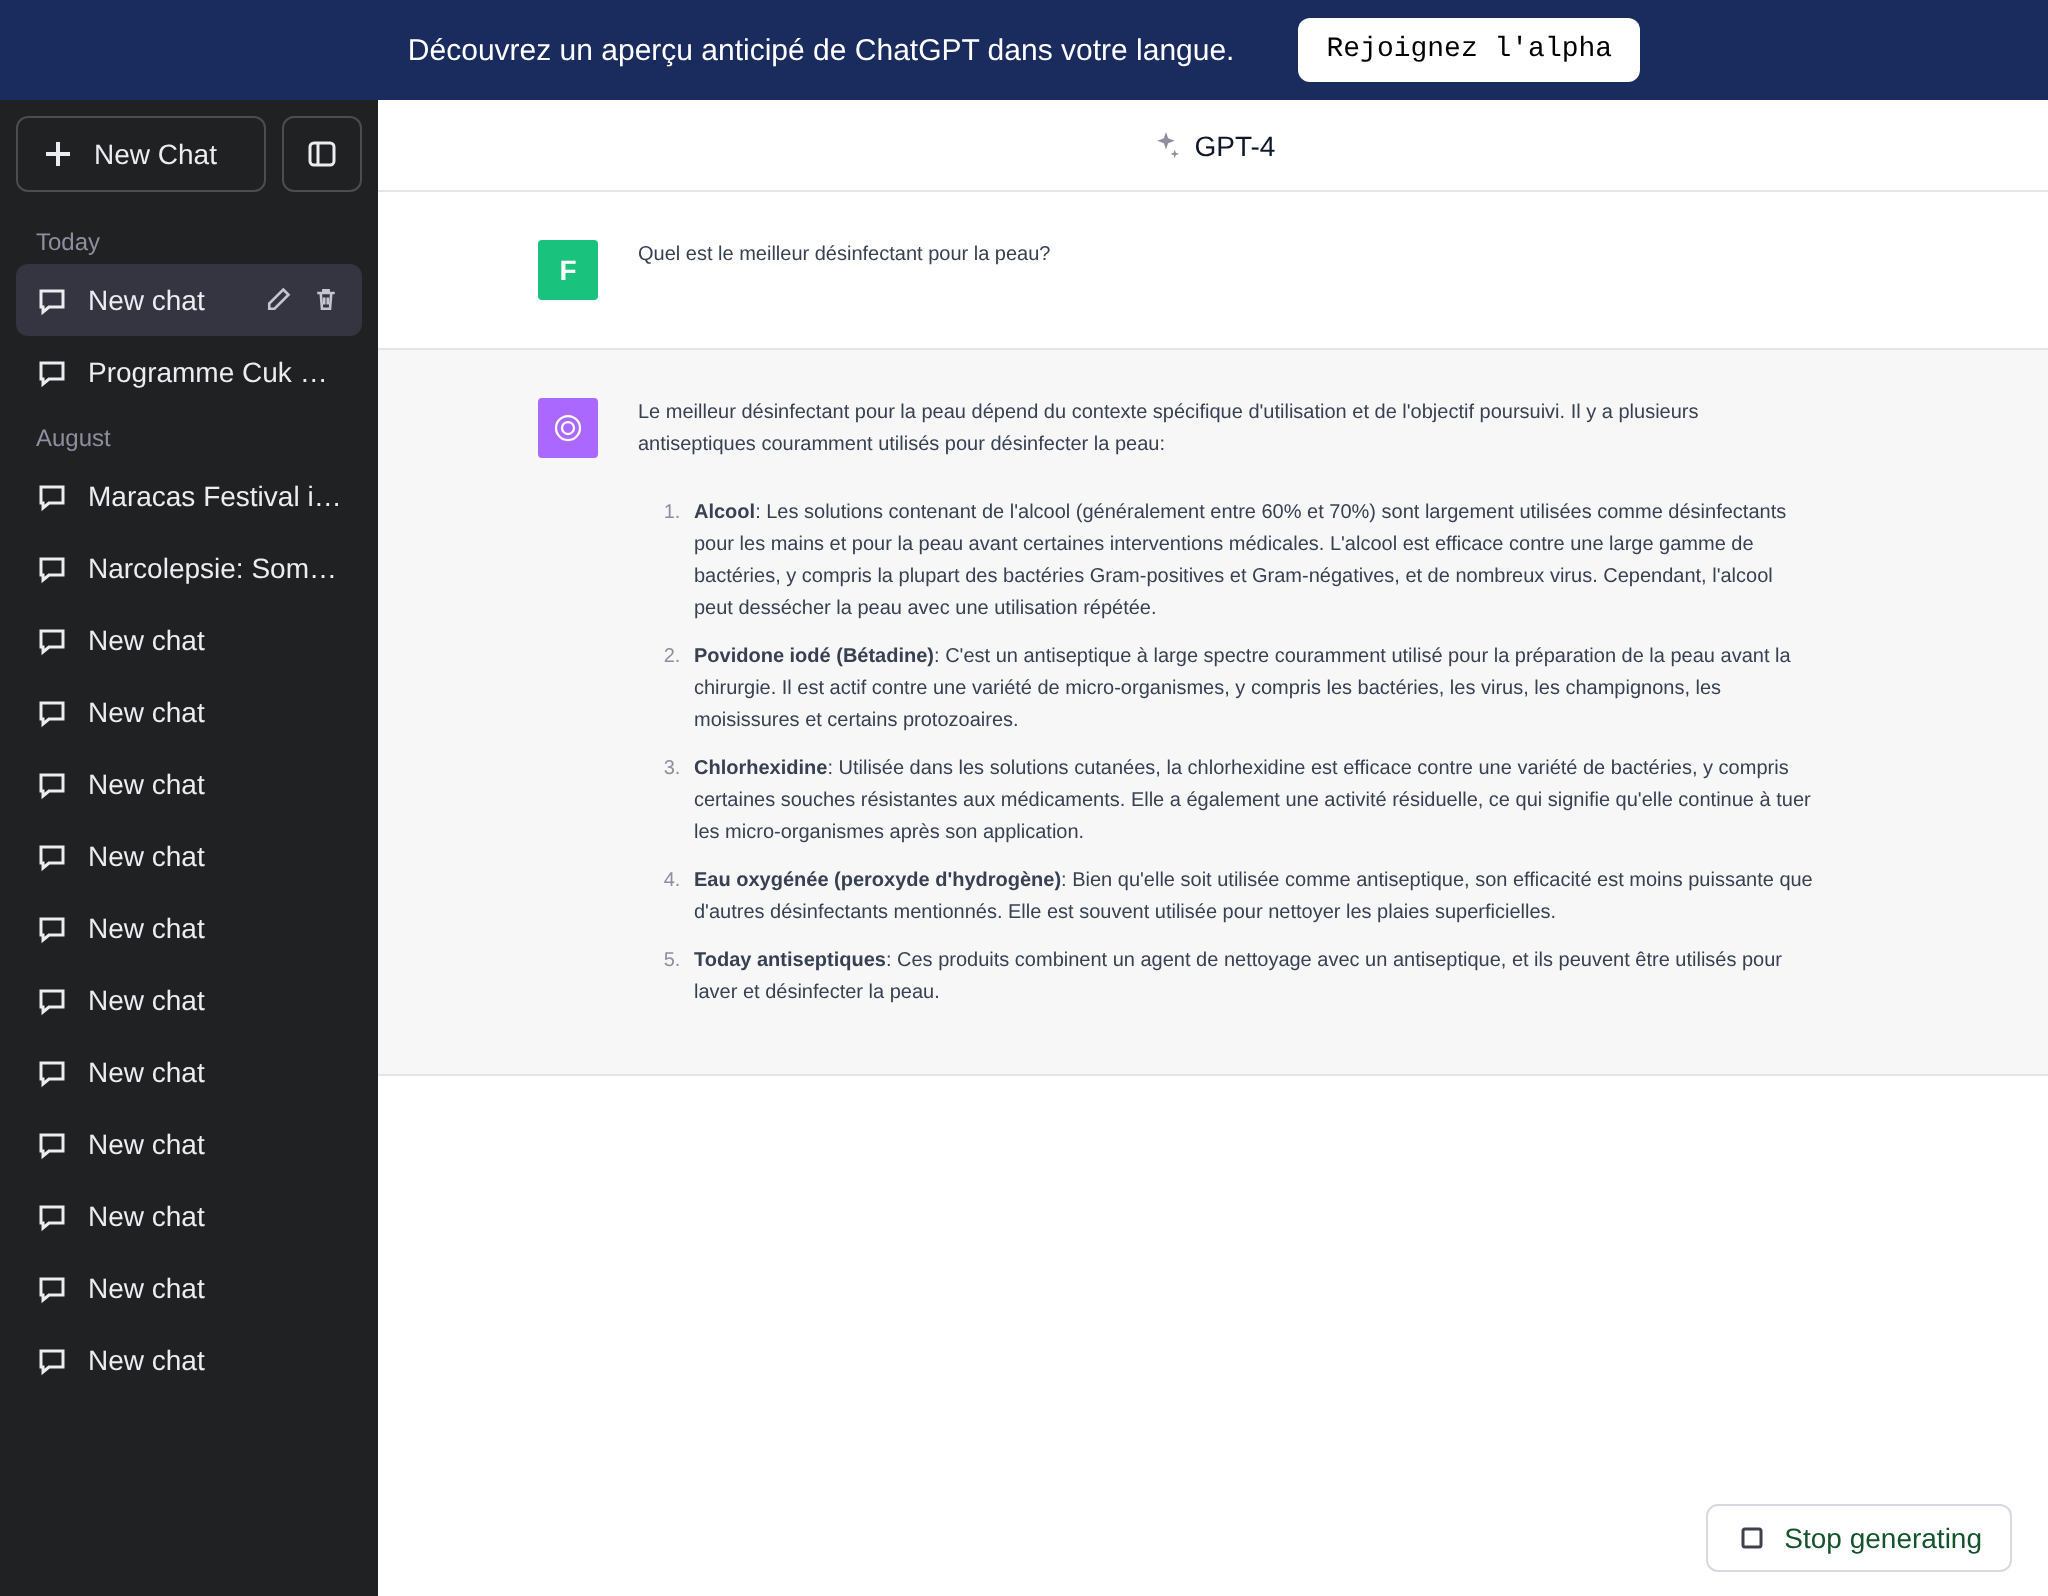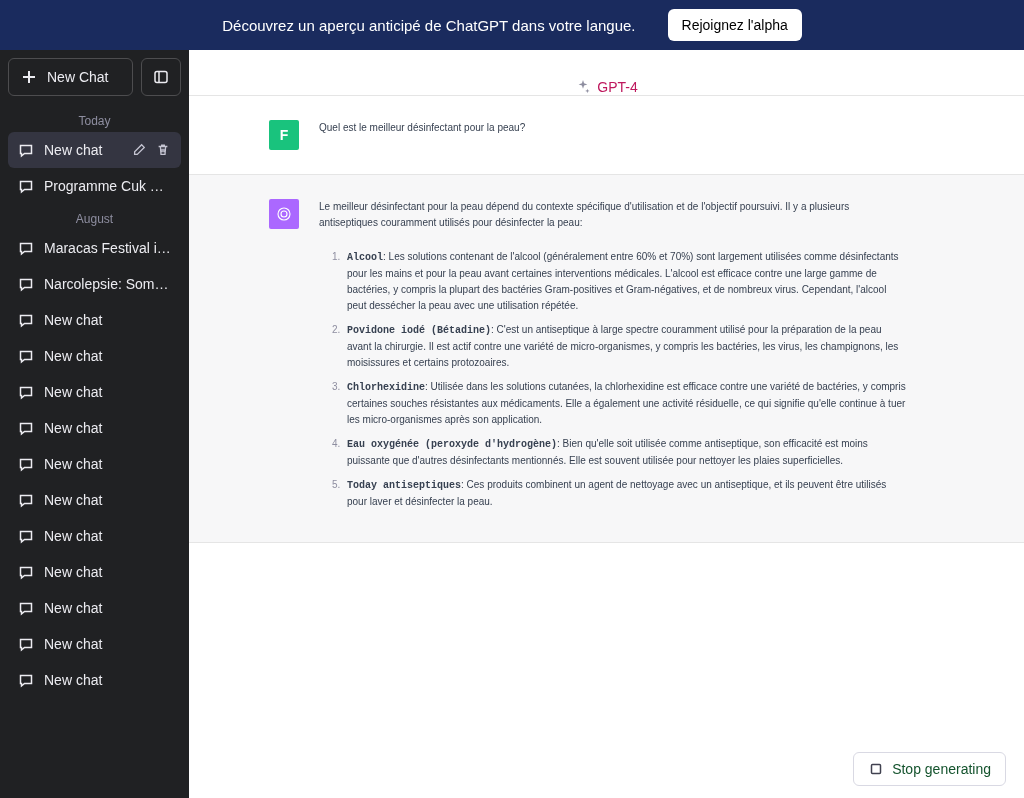--- a/index.html
+++ b/index.html
@@ -25,20 +25,21 @@
     gap: 32px;
     font-size: 15px;
   }
   .banner button {
     background: #fff;
     border: none;
     border-radius: 6px;
     padding: 8px 14px;
     font-size: 14px;
     cursor: pointer;
+    font-family: Liberation Mono, monospace;
   }
   .app {
     flex: 1;
     display: flex;
     min-height: 0;
   }
   .sidebar {
     width: 189px;
     background: #202123;
     color: #ececf1;
@@ -70,21 +71,20 @@
     align-items: center;
     justify-content: center;
     border: 1px solid #4d4d4f;
     border-radius: 6px;
     cursor: pointer;
   }
   .section-label {
     color: #8e8ea0;
     font-size: 12px;
     padding: 8px 10px 4px;
-    text-align: center;
   }
   .chat-item {
     display: flex;
     align-items: center;
     gap: 10px;
     padding: 10px 10px;
     border-radius: 6px;
     cursor: pointer;
     white-space: nowrap;
     overflow: hidden;
@@ -115,24 +115,24 @@
     display: flex;
     flex-direction: column;
     min-width: 0;
     position: relative;
     background: #fff;
   }
   .model-bar {
     height: 46px;
     border-bottom: 1px solid #e5e5e5;
     display: flex;
-    align-items: flex-end;
+    align-items: center;
     justify-content: center;
     gap: 6px;
-    color: #be185d;
+    color: #0f172a;
     font-size: 14px;
   }
   .conversation {
     flex: 1;
     overflow: hidden;
   }
   .msg {
     display: flex;
     gap: 20px;
     padding: 24px 0 24px 80px;
@@ -167,21 +167,21 @@
     padding-left: 24px;
     color: #8e8ea0;
   }
   .msg-body ol li {
     margin-bottom: 8px;
     padding-left: 4px;
   }
   .msg-body ol li .li-text {
     color: #374151;
   }
-  .msg-body strong { color: #374151; font-family: Liberation Mono, monospace; }
+  .msg-body strong { color: #374151; }
   .stop-btn {
     position: absolute;
     bottom: 12px;
     right: 18px;
     background: #fff;
     border: 1px solid #d9d9e3;
     border-radius: 6px;
     padding: 8px 14px;
     display: flex;
     align-items: center;

